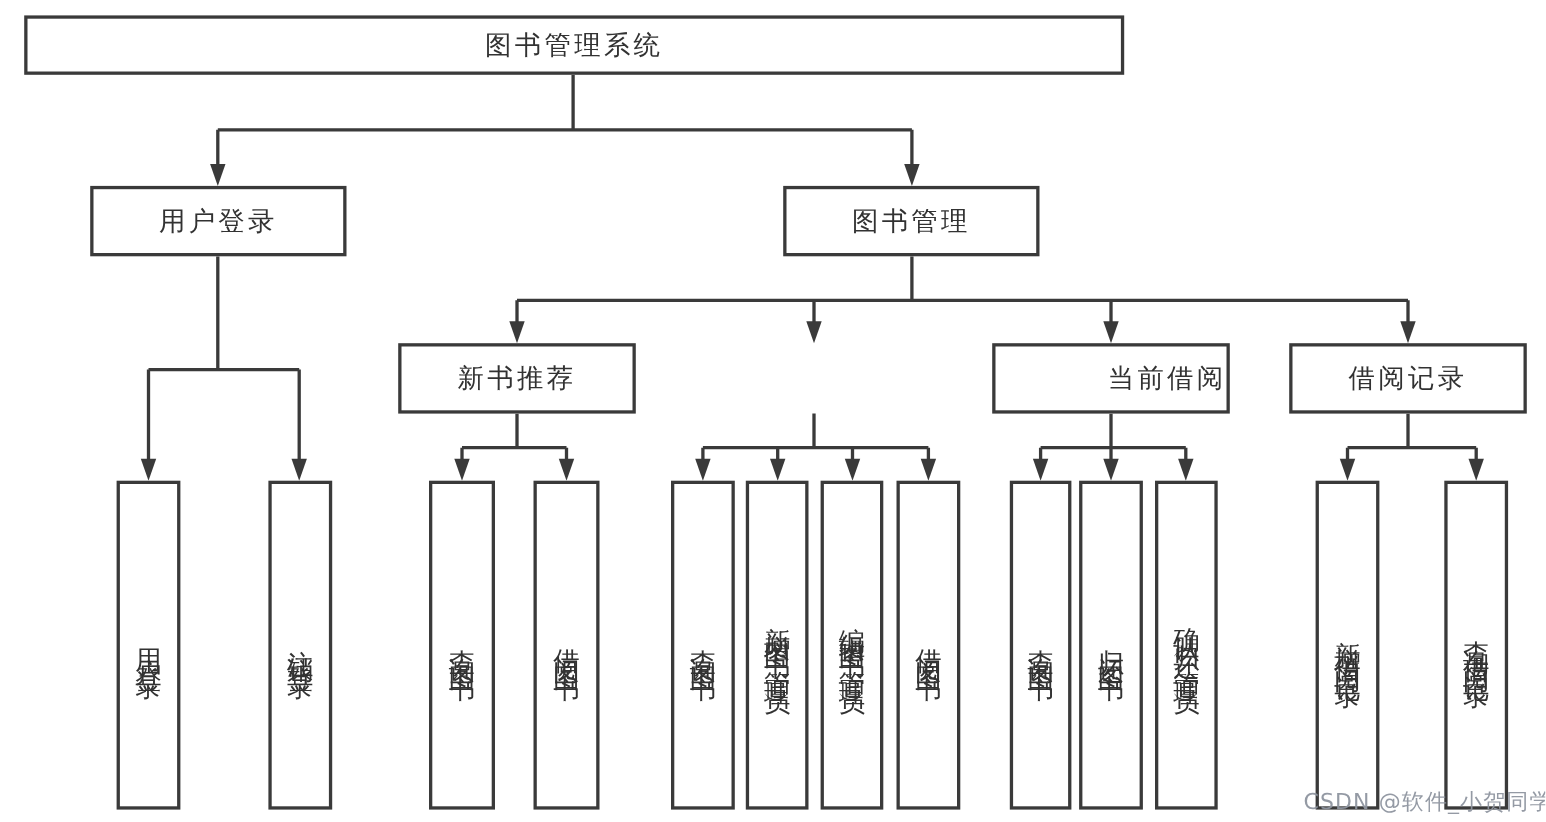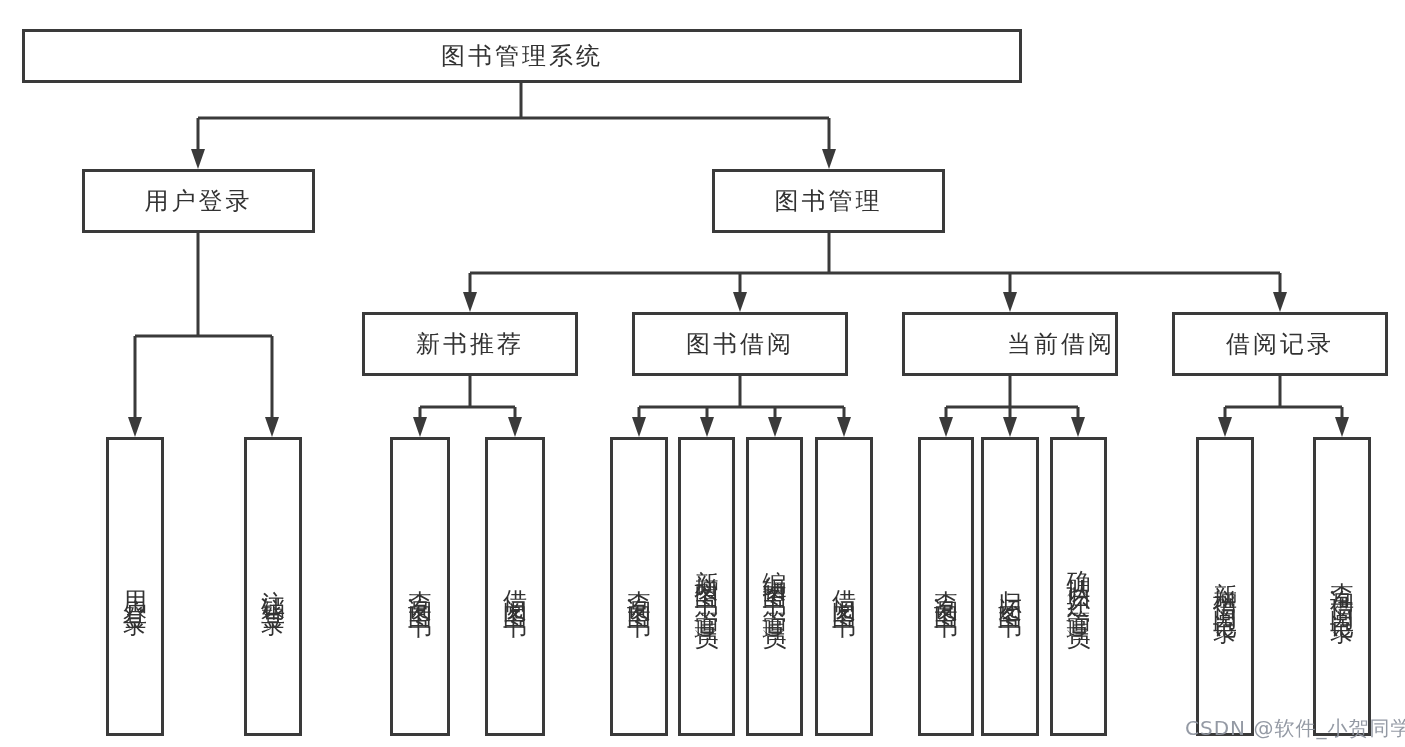--- a/index.html
+++ b/index.html
@@ -86,36 +86,33 @@
       <polygon points="768,417 782,417 775,437"></polygon>
       <polygon points="837,417 851,417 844,437"></polygon>
       <polygon points="939,417 953,417 946,437"></polygon>
       <polygon points="1003,417 1017,417 1010,437"></polygon>
       <polygon points="1071,417 1085,417 1078,437"></polygon>
       <polygon points="1218,417 1232,417 1225,437"></polygon>
       <polygon points="1335,417 1349,417 1342,437"></polygon>
     </g>
   </svg>
 
-  <div class="node hbox" style="left:22px;top:14px;width:1000px;height:54px;margin-top:15px;">
+  <div class="node hbox" style="left:22px;top:14px;width:1000px;height:54px;">
     <span>图书管理系统</span>
   </div>
 
   <div class="node hbox" style="left:82px;top:169px;width:233px;height:64px;">
     <span>用户登录</span>
   </div>
   <div class="node hbox" style="left:712px;top:169px;width:233px;height:64px;">
     <span>图书管理</span>
   </div>
 
   <div class="node hbox" style="left:362px;top:312px;width:216px;height:64px;">
     <span>新书推荐</span>
-  </div>
-  <div class="node hbox" style="left:632px;top:312px;width:216px;height:64px;">
-    <span>图书借阅</span>
   </div>
   <div class="node hbox" style="left:902px;top:312px;width:216px;height:64px;justify-content:flex-end;">
     <span>当前借阅</span>
   </div>
   <div class="node hbox" style="left:1172px;top:312px;width:216px;height:64px;">
     <span>借阅记录</span>
   </div>
 
   <div class="node vbox" style="left:106px;top:437px;width:58px;height:299px;">
     <span class="vtext">用户登录</span>

